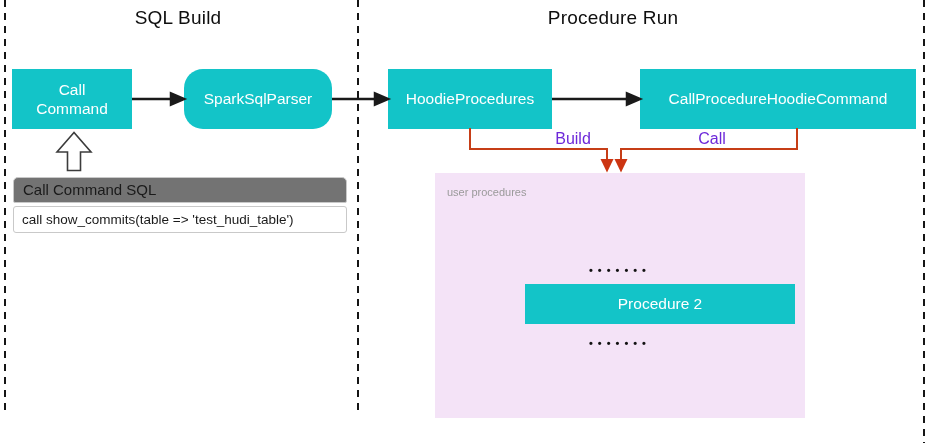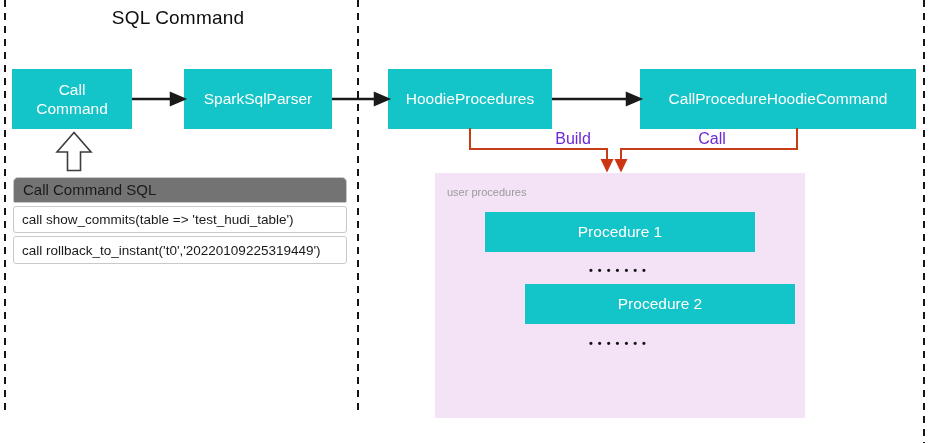--- a/index.html
+++ b/index.html
@@ -56,48 +56,45 @@
 </style>
 </head>
 <body>
 
 <div id="canvas">
 
   <div class="dash-v" style="left:4px;height:414px;"></div>
   <div class="dash-v" style="left:357px;height:414px;"></div>
   <div class="dash-v" style="left:923px;height:443px;"></div>
 
-  <div class="section-title" style="left:88px;width:180px;">SQL Command</div>
+  <div class="section-title" style="left:88px;width:180px;">SQL Build</div>
+  <div class="section-title" style="left:523px;width:180px;">Procedure Run</div>
 
   <div class="node" style="left:12px;top:69px;width:120px;height:60px;">
     <span class="lbl">Call
 Command</span>
   </div>
-  <div class="node" style="left:184px;top:69px;width:148px;height:60px;">
+  <div class="node" style="left:184px;top:69px;width:148px;height:60px;border-radius:19px;">
     <span class="lbl">SparkSqlParser</span>
   </div>
   <div class="node" style="left:388px;top:69px;width:164px;height:60px;">
     <span class="lbl">HoodieProcedures</span>
   </div>
   <div class="node" style="left:640px;top:69px;width:276px;height:60px;">
     <span class="lbl">CallProcedureHoodieCommand</span>
   </div>
 
   <div class="edge-label" style="left:533px;">Build</div>
   <div class="edge-label" style="left:672px;">Call</div>
 
   <div class="sql-header">Call Command SQL</div>
   <div class="sql-row r1">call show_commits(table =&gt; 'test_hudi_table')</div>
-  <div class="sql-row r2">call rollback_to_instant('t0','20220109225319449')</div>
 
   <div id="user-proc">
     <div class="panel-label">user procedures</div>
-    <div class="proc-box" style="top:39px;">
-      <span>Procedure 1</span>
-    </div>
     <div class="dots" style="top:90px;">•••••••</div>
     <div class="proc-box" style="top:111px;margin-left:40px;">
       <span>Procedure 2</span>
     </div>
     <div class="dots" style="top:163px;">•••••••</div>
   </div>
 
   <svg id="wires" width="932" height="443" viewBox="0 0 932 443">
 
     <g stroke="#1a1a1a" stroke-width="2.5" fill="#1a1a1a">

